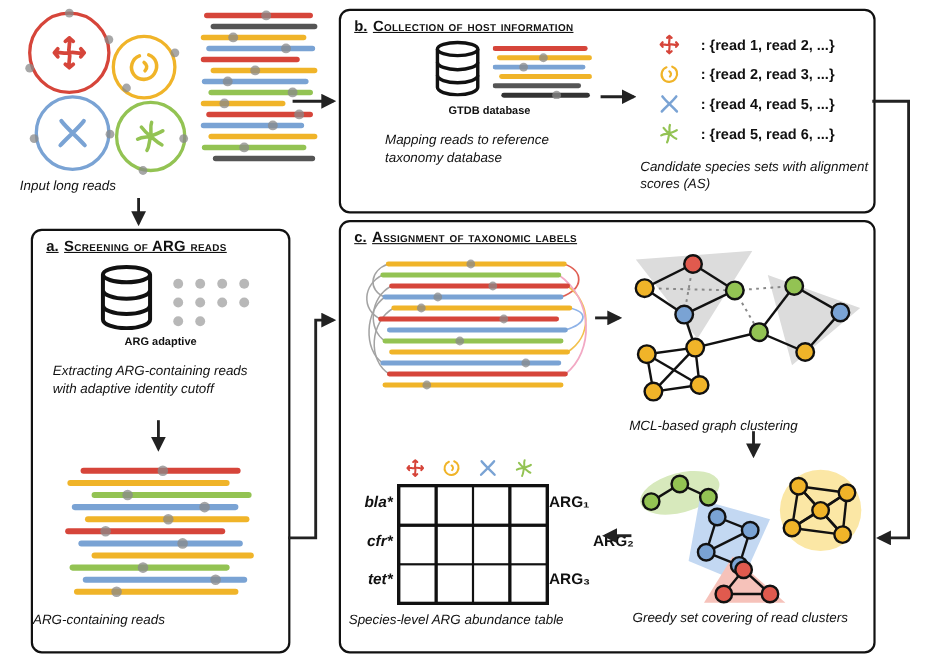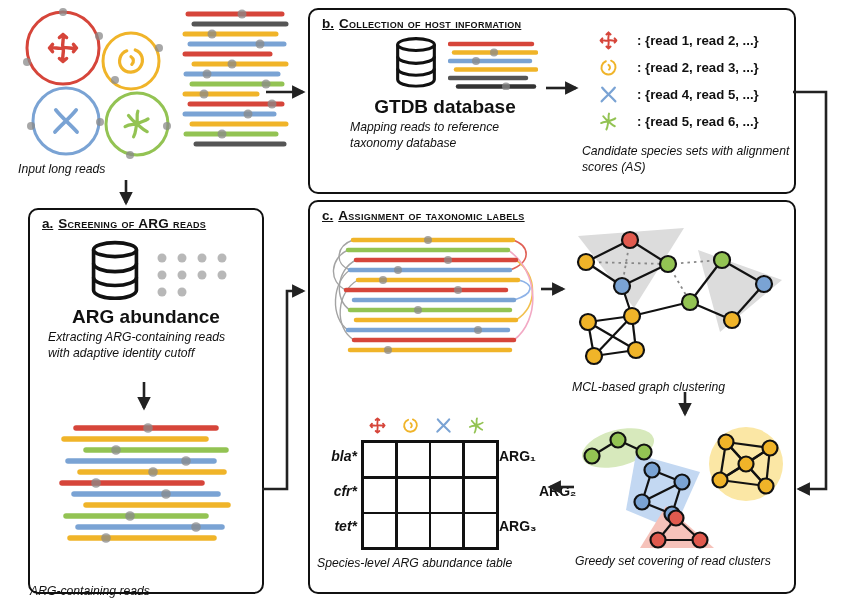--- a/index.html
+++ b/index.html
@@ -5,21 +5,21 @@
   html,body{margin:0;padding:0;background:#fff;}
   .canvas{position:relative;width:842px;height:600px;background:#fff;overflow:hidden;
           font-family:"Liberation Sans","DejaVu Sans",sans-serif;color:#111;}
   .abs{position:absolute;}
   .box{position:absolute;border:2.5px solid #111;border-radius:10px;background:#fff;}
   .box-title{position:absolute;top:6px;left:12px;right:8px;font-size:13.5px;font-weight:bold;
              text-decoration:underline;white-space:nowrap;}
   .box-title .sc{font-variant:small-caps;letter-spacing:.3px;}
   .box-title .pfx{margin-right:5px;}
   .caption{position:absolute;font-style:italic;font-size:12.2px;line-height:1.28;text-align:left;}
-  .bold-label{position:absolute;font-weight:bold;font-size:19px;text-align:center;}
+  .bold-label{position:absolute;font-weight:bold;font-size:10px;text-align:center;}
   .set-row{position:absolute;display:flex;align-items:center;gap:18px;font-weight:bold;font-size:13.2px;white-space:nowrap;}
   .overlay{position:absolute;left:0;top:0;z-index:6;pointer-events:none;}
   svg{display:block;}
   .ln-r{stroke:#d6453a;} .ln-y{stroke:#f0b429;} .ln-b{stroke:#7aa3d4;}
   .ln-g{stroke:#93c353;} .ln-k{stroke:#555;} .ln-k2{stroke:#333;}
   .reads line{stroke-linecap:round;}
   .dot{fill:#8a8a8a;opacity:.75;}
   .edges{stroke:#111;stroke-width:2.2;fill:none;}
   .edges-dash{stroke:#888;stroke-width:1.8;fill:none;stroke-dasharray:2.5 4;}
   .node{stroke:#111;stroke-width:2.2;}
@@ -130,21 +130,21 @@
           <circle cx="48" cy="8" r="4.5"></circle>
           <circle cx="68" cy="8" r="4.5"></circle>
         <circle cx="8" cy="25" r="4.5"></circle>
           <circle cx="28" cy="25" r="4.5"></circle>
           <circle cx="48" cy="25" r="4.5"></circle>
           <circle cx="68" cy="25" r="4.5"></circle>
         <circle cx="8" cy="42" r="4.5"></circle>
           <circle cx="28" cy="42" r="4.5"></circle>
       </g>
     </svg>
-    <div class="bold-label" style="left:0;top:96px;width:100%;">ARG abundance</div>
+    <div class="bold-label" style="left:0;top:96px;width:100%;">ARG adaptive</div>
     <div class="caption" style="left:18px;top:120px;width:196px;">Extracting ARG-containing reads with adaptive identity cutoff</div>
     <svg class="abs reads" style="left:28px;top:212px;" width="176" height="126" viewBox="0 0 176 126">
       <g stroke-width="5.5">
         <line class="ln-r" x1="18" y1="6" x2="158" y2="6"></line>
         <line class="ln-y" x1="6" y1="17" x2="148" y2="17"></line>
         <line class="ln-g" x1="28" y1="28" x2="168" y2="28"></line>
         <line class="ln-b" x1="10" y1="39" x2="156" y2="39"></line>
         <line class="ln-y" x1="22" y1="50" x2="166" y2="50"></line>
         <line class="ln-r" x1="4" y1="61" x2="144" y2="61"></line>
         <line class="ln-b" x1="16" y1="72" x2="160" y2="72"></line>
@@ -156,21 +156,21 @@
       <circle class="dot" cx="90" cy="6" r="4.8"></circle>
         <circle class="dot" cx="58" cy="28" r="4.8"></circle>
       <circle class="dot" cx="128" cy="39" r="4.8"></circle>
         <circle class="dot" cx="95" cy="50" r="4.8"></circle>
       <circle class="dot" cx="38" cy="61" r="4.8"></circle>
         <circle class="dot" cx="108" cy="72" r="4.8"></circle>
       <circle class="dot" cx="72" cy="94" r="4.8"></circle>
         <circle class="dot" cx="138" cy="105" r="4.8"></circle>
       <circle class="dot" cx="48" cy="116" r="4.8"></circle>
     </svg>
-    <div class="caption" style="left:0;top:346px;width:100%;margin-top:28px;">ARG-containing reads</div>
+    <div class="caption" style="left:0;top:346px;width:100%;">ARG-containing reads</div>
   </div>
 
   <div class="box" style="left:308px;top:8px;width:484px;height:182px;">
     <div class="box-title">
       <span class="pfx">b.</span><span class="sc">Collection of host information</span>
     </div>
     <svg class="abs" style="left:84px;top:26px;" width="44" height="52" viewBox="0 0 48 56">
         <use href="#db-icon-sym"></use>
       </svg>
     <svg class="abs reads" style="left:138px;top:30px;" width="90" height="50" viewBox="0 0 90 50">

